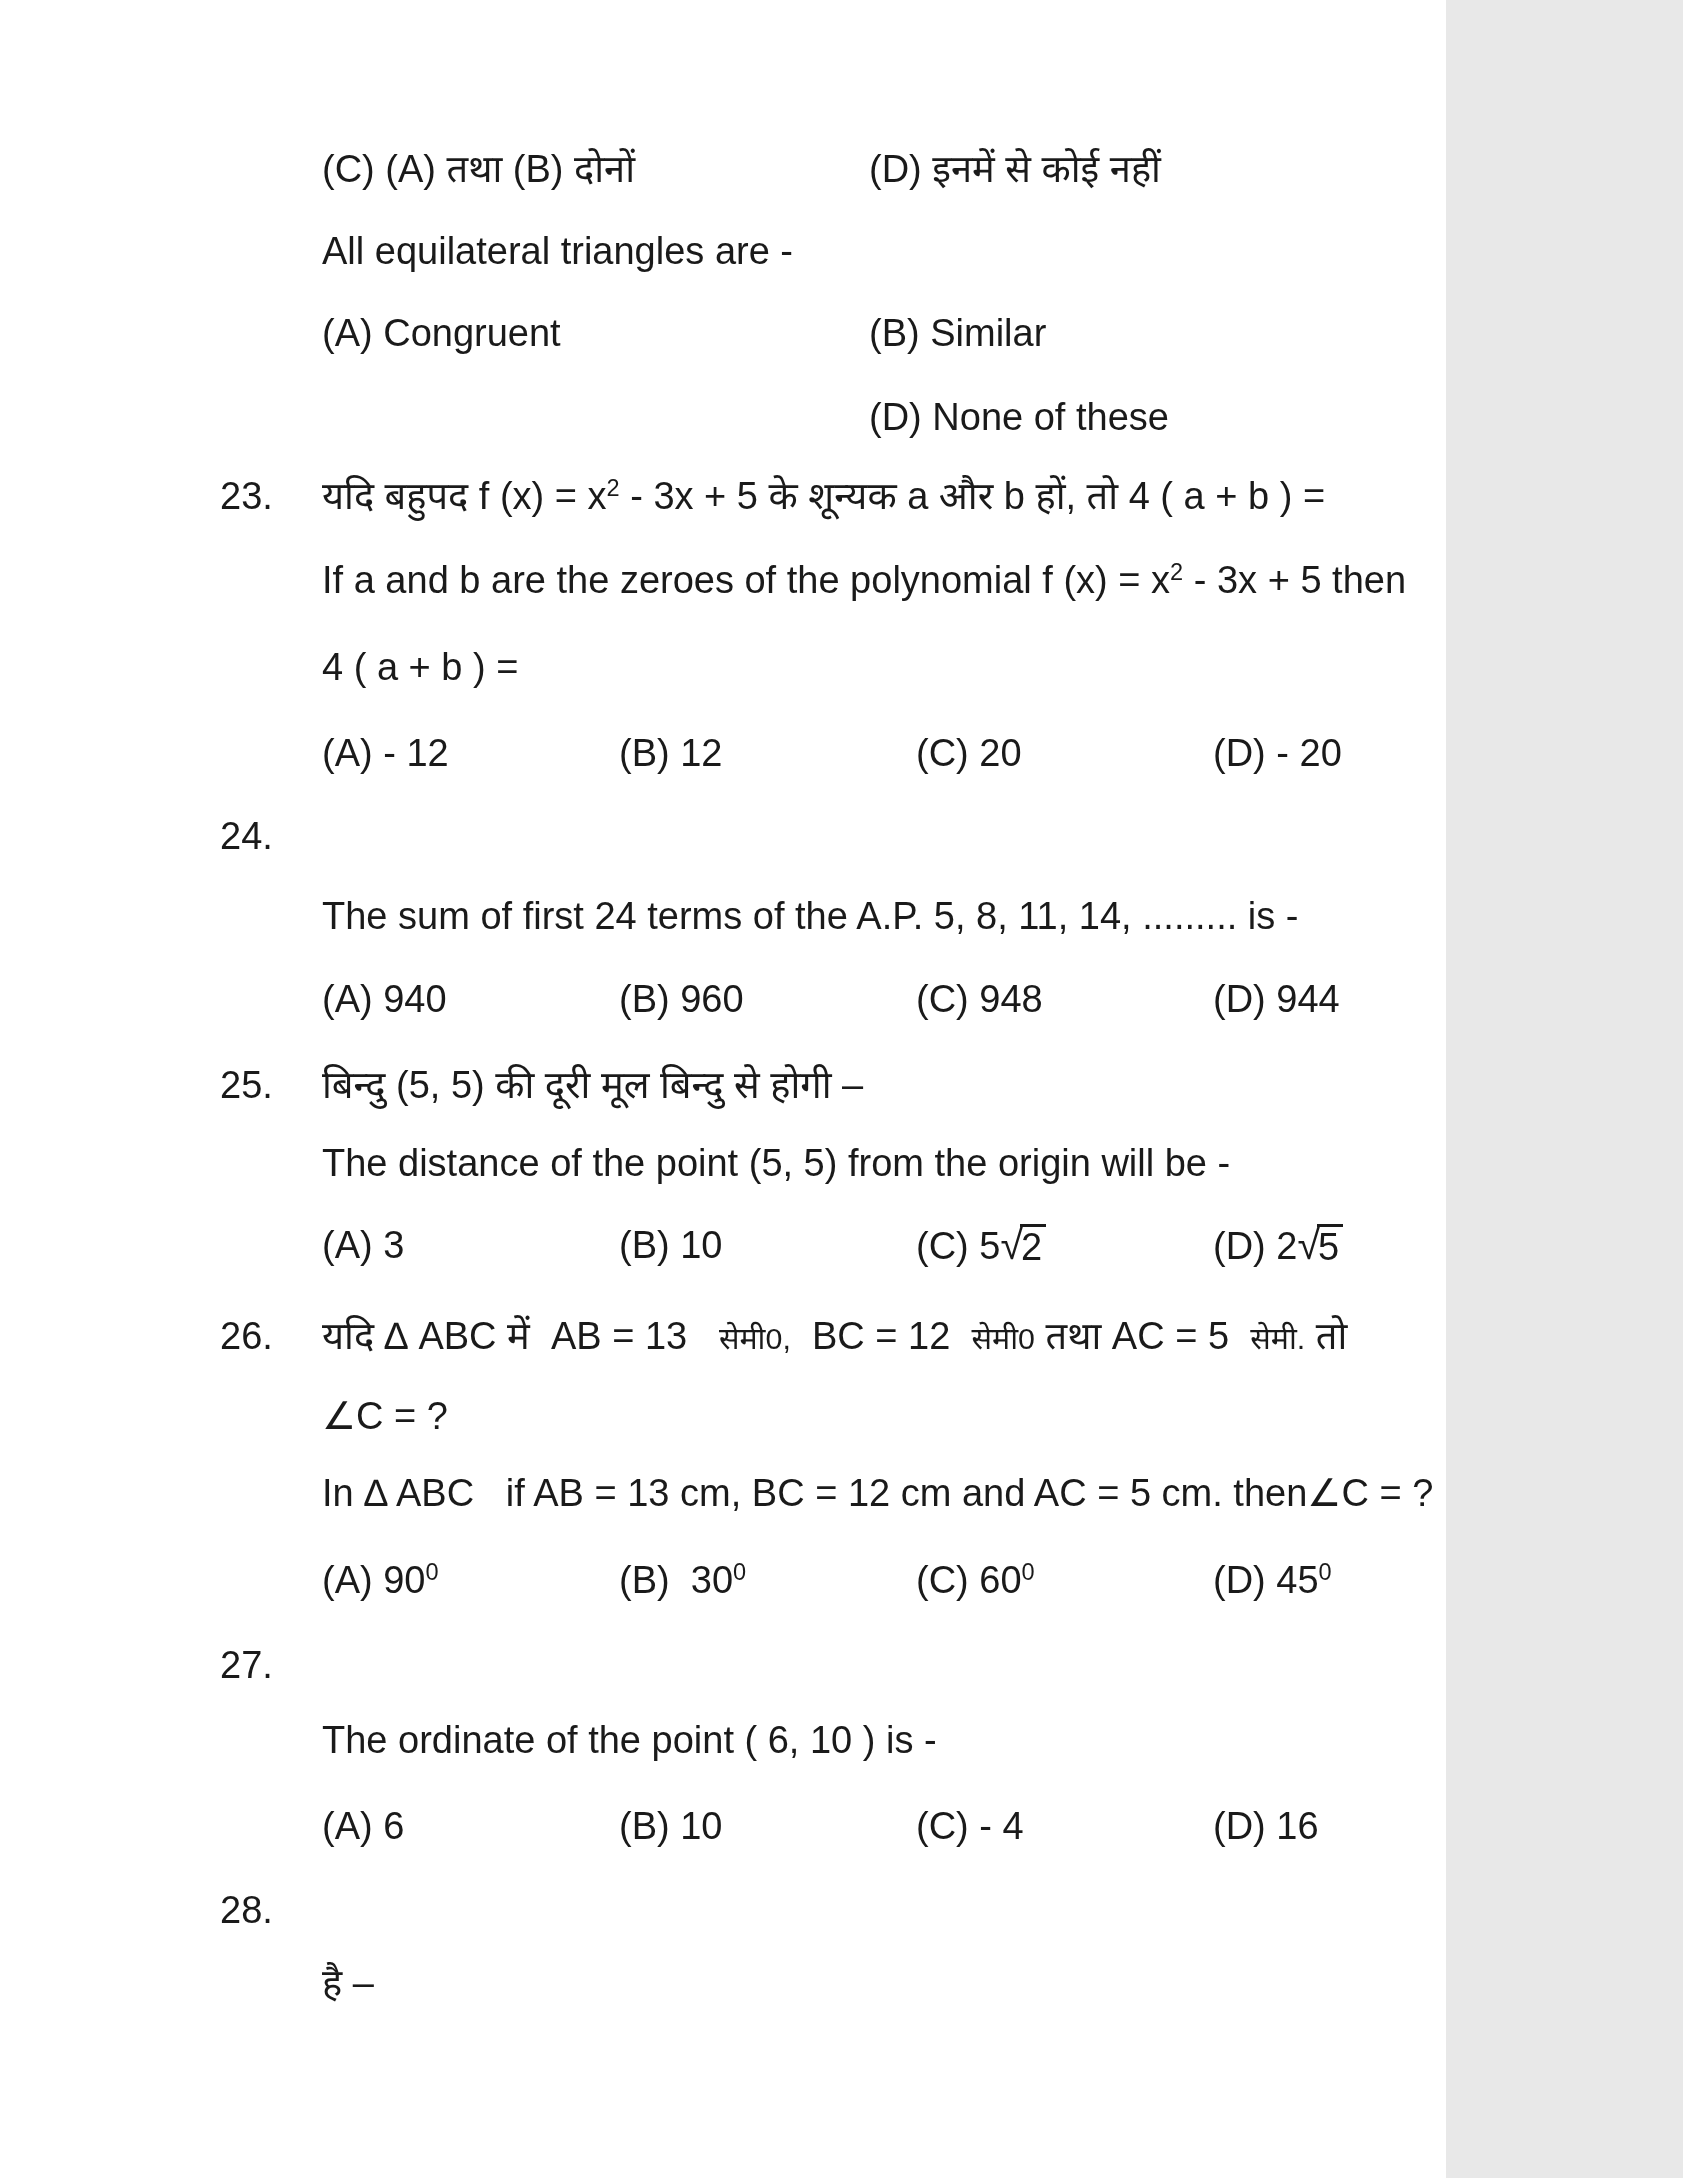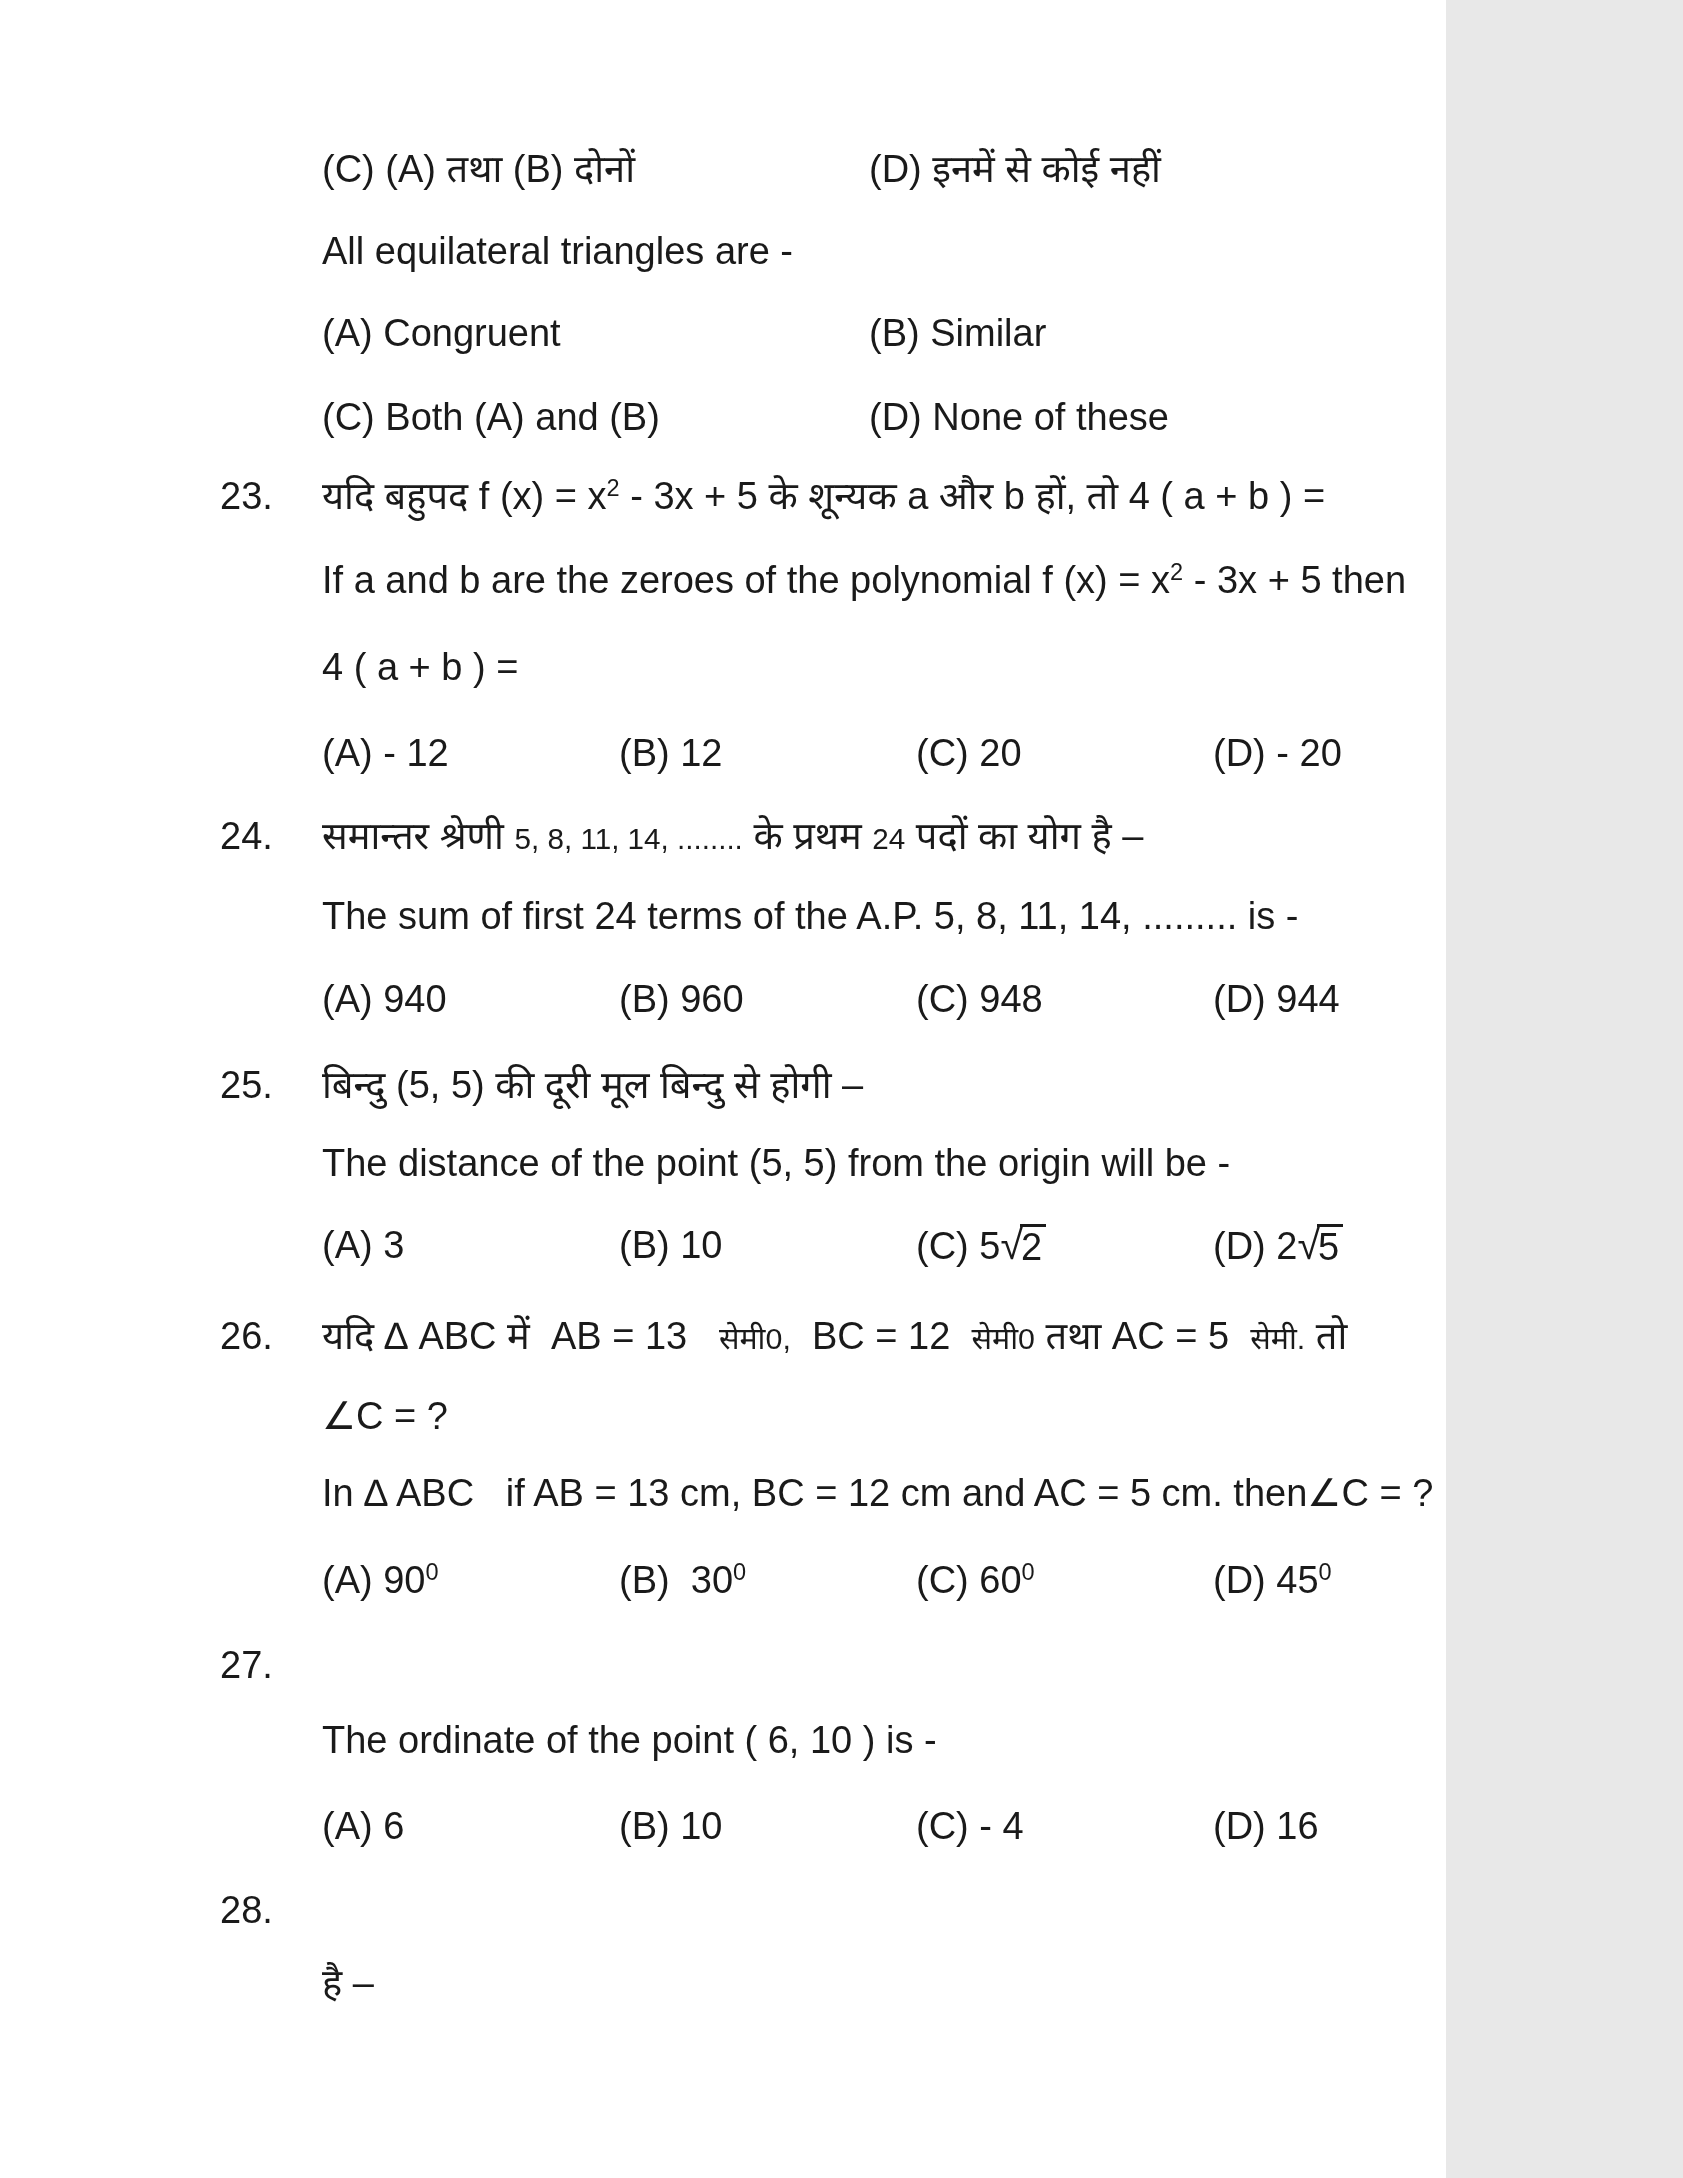--- a/index.html
+++ b/index.html
@@ -43,37 +43,35 @@
 <div class="sheet">
 
   <span class="t c1" style="top:146px">(C) (A) तथा (B) दोनों</span>
   <span class="t col2" style="top:146px">(D) इनमें से कोई नहीं</span>
 
   <span class="t c1" style="top:228px">All equilateral triangles are -</span>
 
   <span class="t c1" style="top:310px">(A) Congruent</span>
   <span class="t col2" style="top:310px">(B) Similar</span>
 
-  <span class="t c1" style="top:394px">(C) Both (A) and (B)</span>
   <span class="t col2" style="top:394px">(D) None of these</span>
 
   <span class="t qn" style="top:473px">23.</span>
   <span class="t c1" style="top:473px"><span>यदि बहुपद f (x) = x</span><span class="sup">2</span><span> - 3x + 5 के शून्यक a और b हों, तो 4 ( a + b ) =</span></span>
 
   <span class="t c1" style="top:557px"><span>If a and b are the zeroes of the polynomial f (x) = x</span><span class="sup">2</span><span> - 3x + 5 then</span></span>
 
   <span class="t c1" style="top:644px">4 ( a + b ) =</span>
 
   <span class="t c1" style="top:730px">(A) - 12</span>
   <span class="t c2" style="top:730px">(B) 12</span>
   <span class="t c3" style="top:730px">(C) 20</span>
   <span class="t c4" style="top:730px">(D) - 20</span>
 
   <span class="t qn" style="top:813px">24.</span>
-  <span class="t c1" style="top:813px"><span>समान्तर श्रेणी </span><span class="nm">5, 8, 11, 14, ........</span><span> के प्रथम </span><span class="nm">24</span><span> पदों का योग है –</span></span>
 
   <span class="t c1" style="top:893px">The sum of first 24 terms of the A.P. 5, 8, 11, 14, ......... is -</span>
 
   <span class="t c1" style="top:976px">(A) 940</span>
   <span class="t c2" style="top:976px">(B) 960</span>
   <span class="t c3" style="top:976px">(C) 948</span>
   <span class="t c4" style="top:976px">(D) 944</span>
 
   <span class="t qn" style="top:1062px">25.</span>
   <span class="t c1" style="top:1062px">बिन्दु (5, 5) की दूरी मूल बिन्दु से होगी –</span>

